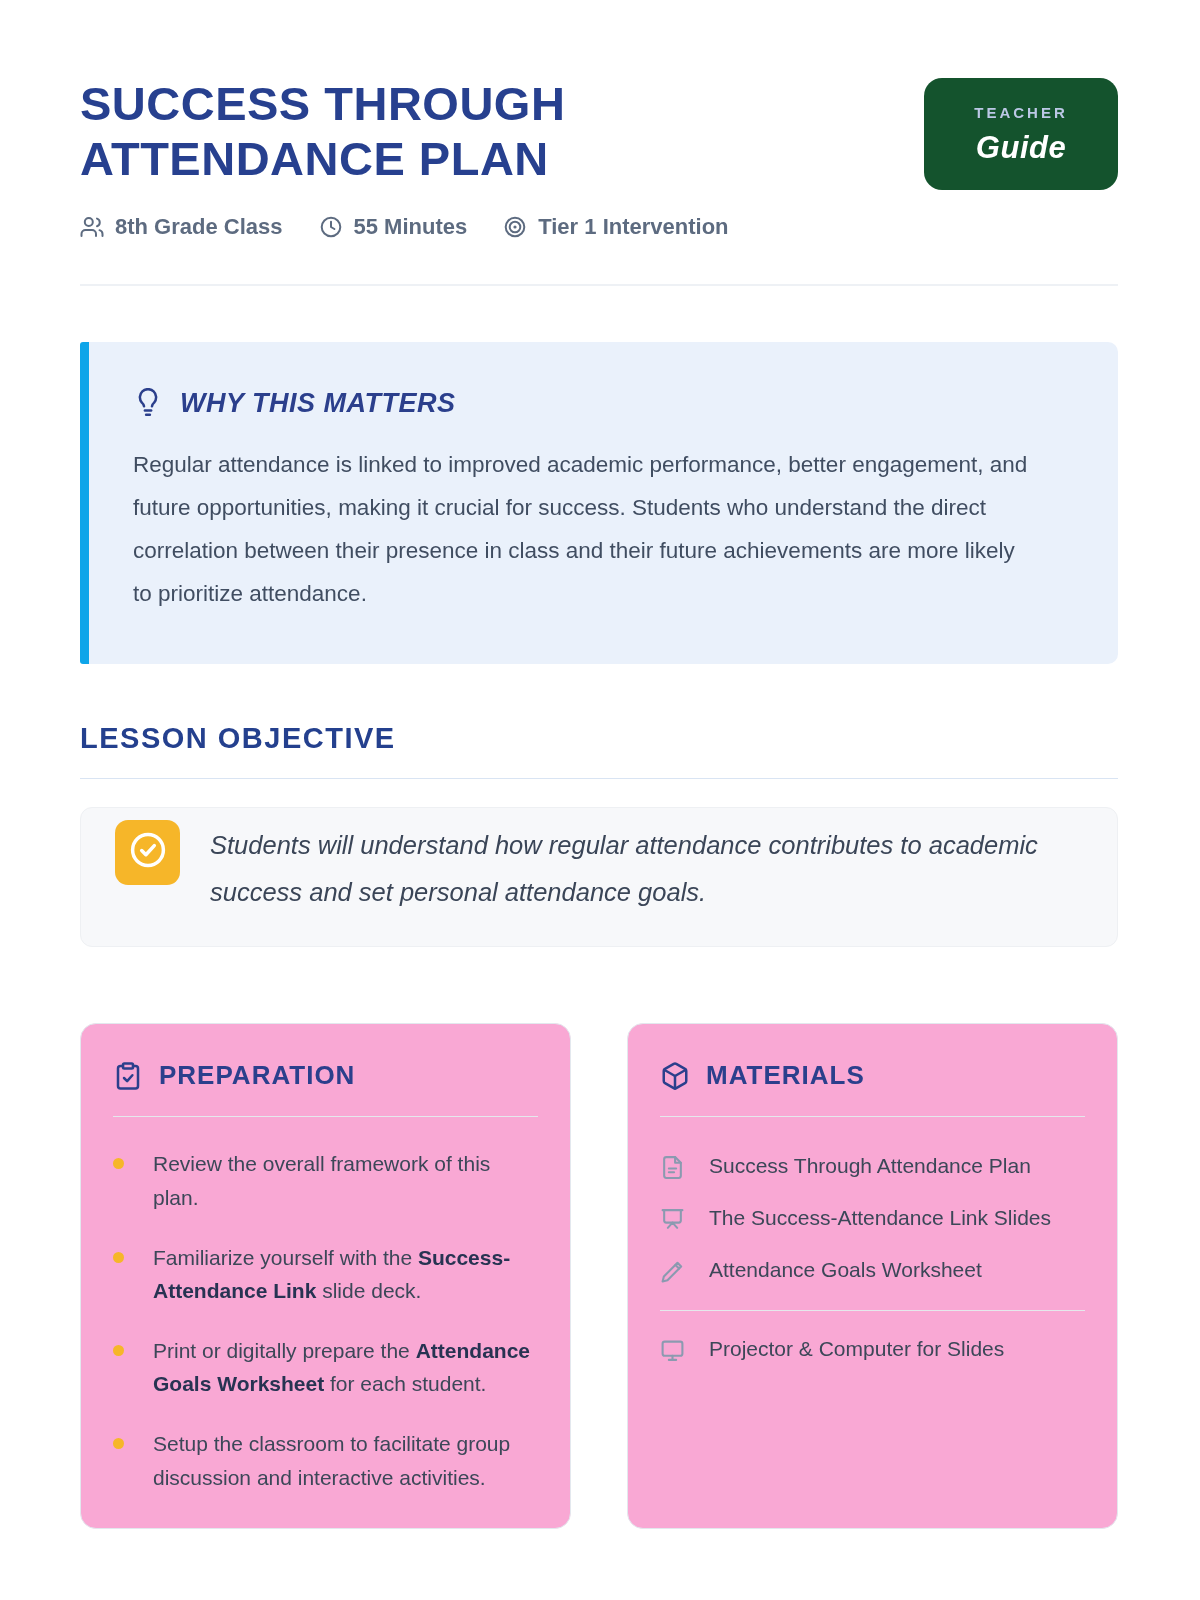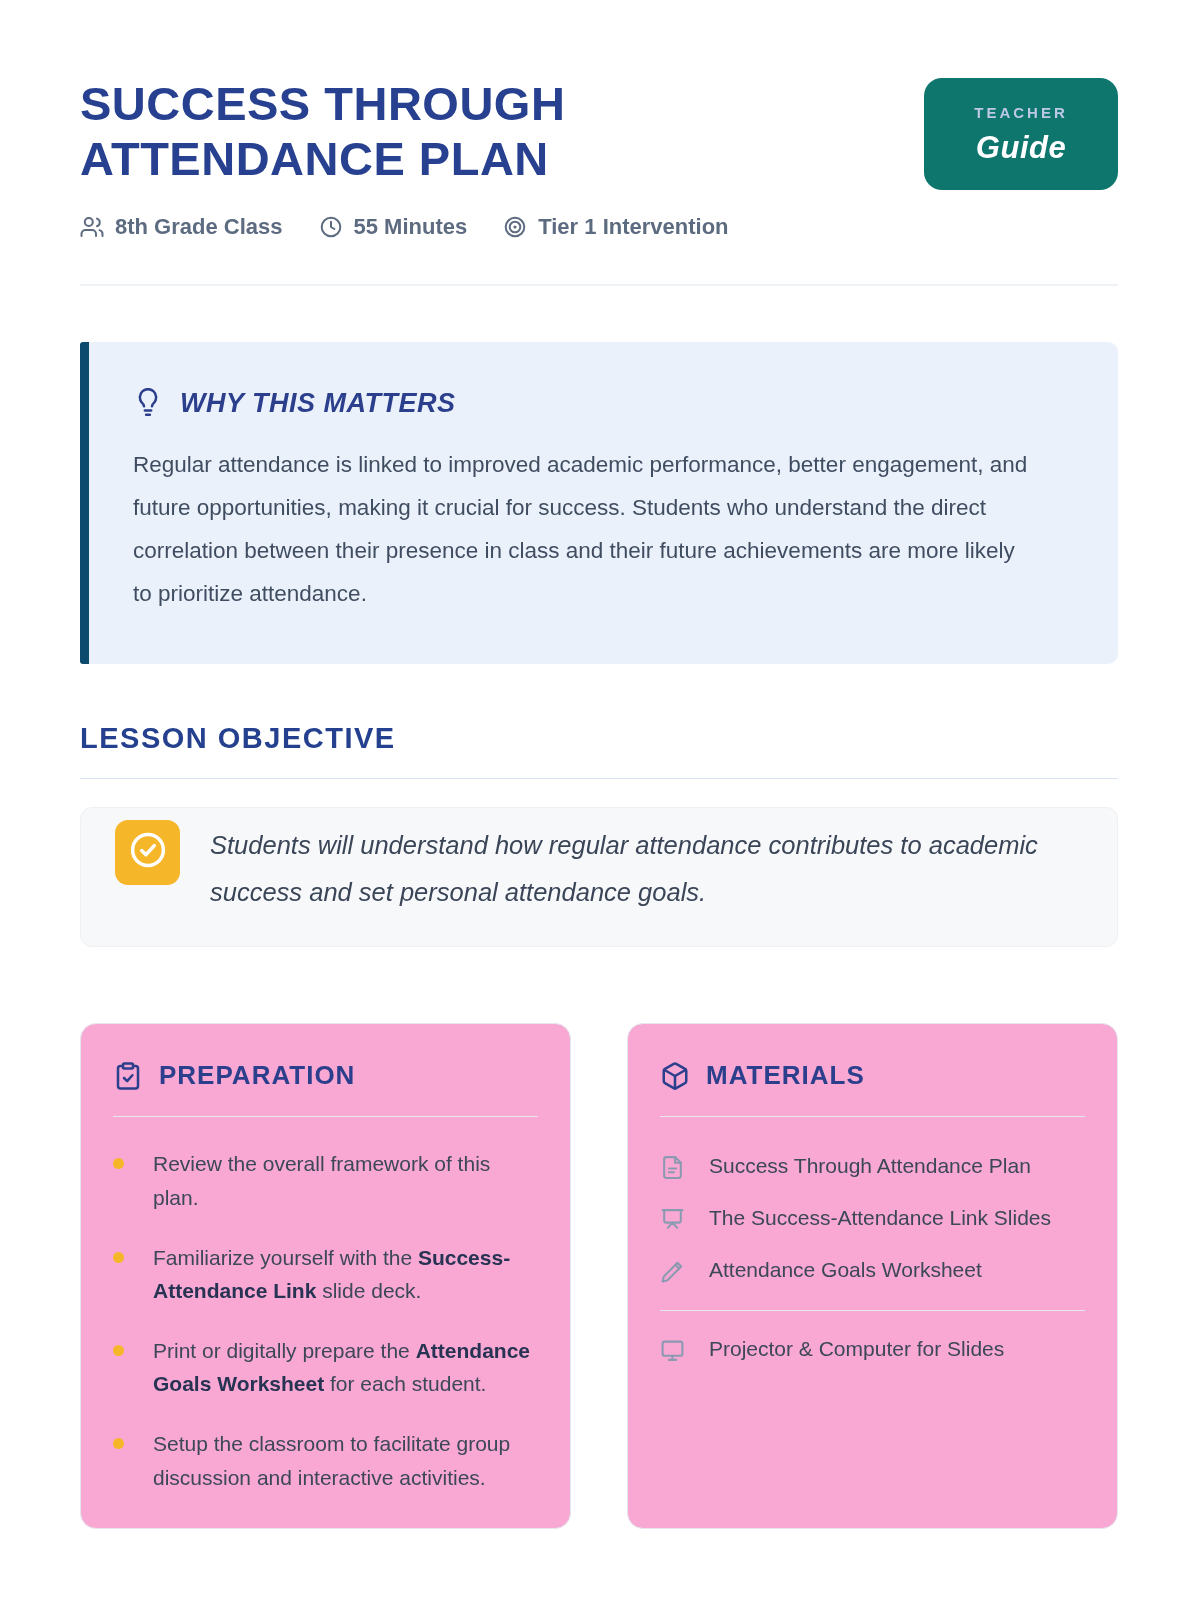--- a/index.html
+++ b/index.html
@@ -32,21 +32,21 @@
     margin-top: 27px;
     color: #5d6b80;
     font-size: 22px;
     font-weight: bold;
   }
   .meta-item { display: flex; align-items: center; gap: 11px; }
   .meta-item .icon { display: inline-flex; }
   .meta-item .icon svg { width: 24px; height: 24px; }
 
   .badge {
-    background: #0f766e;
+    background: #14532d;
     color: #ffffff;
     border-radius: 18px;
     padding: 26px 28px 24px;
     min-width: 194px;
     text-align: center;
     margin-top: 2px;
   }
   .badge-top {
     font-size: 15px;
     font-weight: bold;
@@ -60,21 +60,21 @@
     font-style: italic;
     letter-spacing: 0.5px;
   }
 
   .top-divider { border: none; border-top: 2px solid #eef1f5; margin: 44px 0 0; }
 
   
   .why-box {
     margin-top: 56px;
     background: #eaf1fb;
-    border-left: 9px solid #0c4a6e;
+    border-left: 9px solid #0ea5e9;
     border-radius: 3px 10px 10px 3px;
     padding: 46px 86px 48px 44px;
   }
   .why-heading {
     display: flex;
     align-items: center;
     gap: 17px;
     color: #2b3f8c;
     font-size: 27px;
     font-weight: bold;

